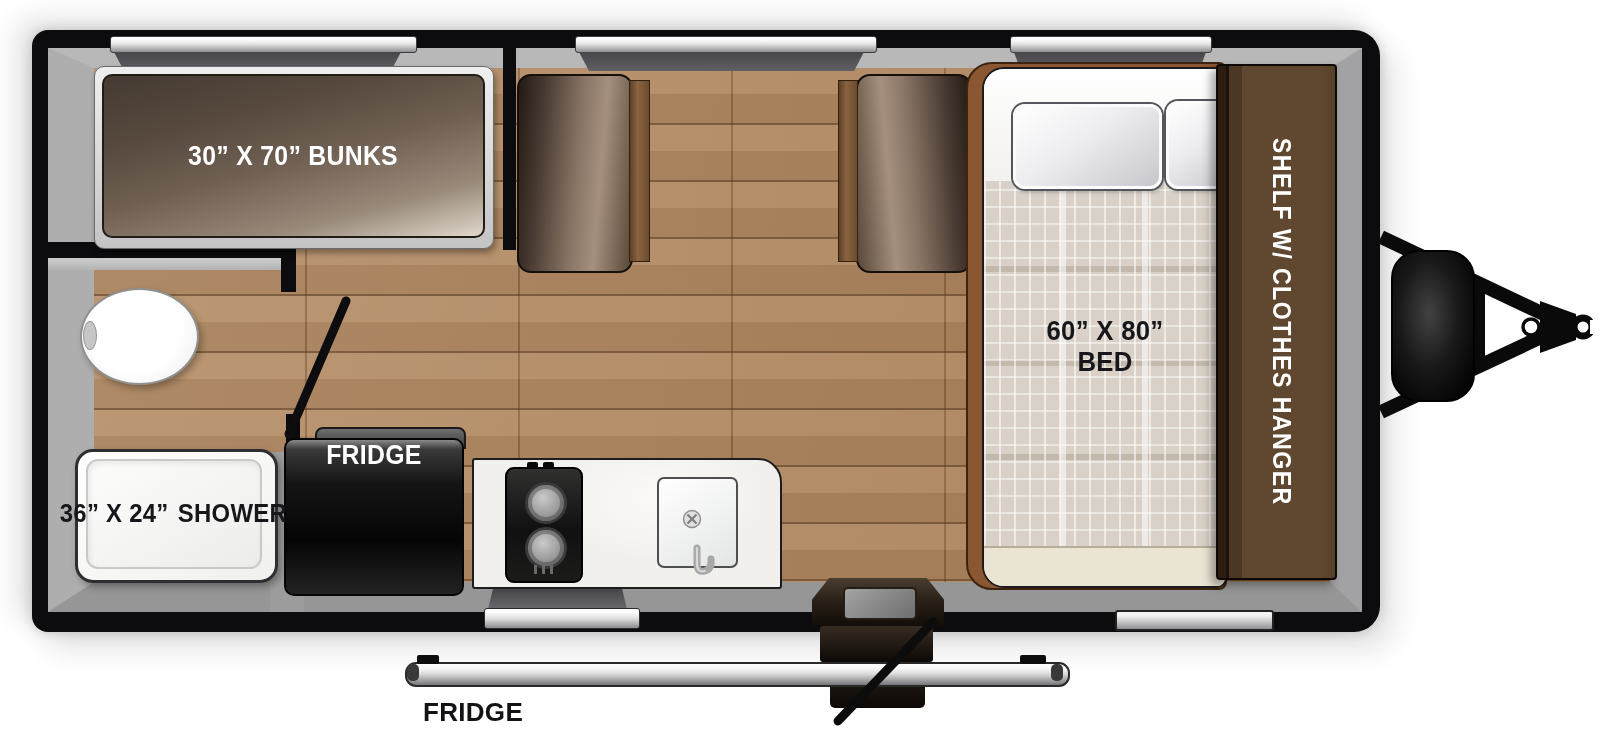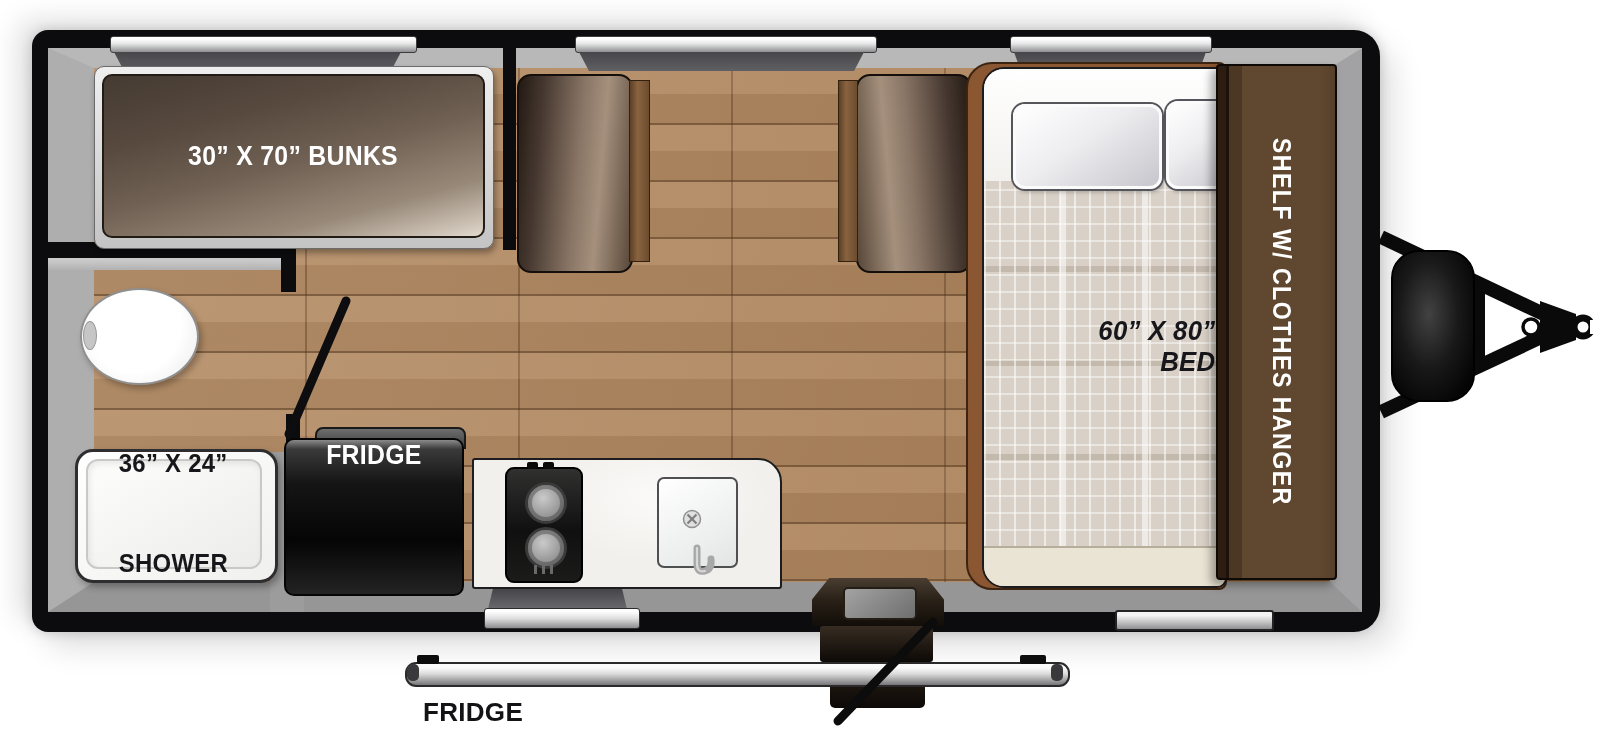--- a/index.html
+++ b/index.html
@@ -67,21 +67,21 @@
   #bed{left:982px;top:67px;width:241px;height:517px;border-radius:22px 10px 10px 22px;border:2px solid #1c1c1e;
        overflow:hidden;background:#d9d1c7;}
   #bed>div{position:absolute;}
   #bed-head{left:0;top:0;right:0;height:112px;background:linear-gradient(180deg,#ffffff,#f2f1ee);}
   #bed-plaid{left:0;top:112px;right:0;bottom:38px;background-image:
       repeating-linear-gradient(90deg,rgba(255,255,255,.55) 0 2px,transparent 2px 15px),
       repeating-linear-gradient(90deg,transparent 0 76px,rgba(255,255,255,.55) 76px 82px),
       repeating-linear-gradient(0deg,rgba(255,255,255,.45) 0 2px,transparent 2px 17px),
       repeating-linear-gradient(0deg,transparent 0 88px,rgba(173,162,146,.5) 88px 94px);}
   #bed-foot{left:0;right:0;bottom:0;height:38px;background:#eae4d4;border-top:2px solid rgba(140,128,108,.55);}
-  #bed-label{left:1px;right:0;top:246px;text-align:right;line-height:31px;font-style:italic;}
+  #bed-label{left:1px;right:0;top:246px;text-align:center;line-height:31px;}
   #bed-label .lbl{display:block;color:#17171b;font-size:28px;}
   .pillow{border-radius:12px;background:linear-gradient(145deg,#ffffff 0%,#ededf0 45%,#c6c6cc 100%);
           border:3px solid #fbfbfc;box-shadow:0 0 0 2px #55555c,2px 3px 4px rgba(0,0,0,.25);}
   #pillow-1{left:1013px;top:104px;width:143px;height:79px;}
   #pillow-2{left:1166px;top:101px;width:71px;height:82px;}
   
   #shelf{left:1216px;top:64px;width:117px;height:512px;border-radius:4px;border:2px solid #0e0905;
          background:linear-gradient(90deg,#2c1d10 0 8px,#1c1209 8px 11px,#4b3724 11px 24px,#604830 24px 86%,#57402a 100%);
          box-shadow:-5px 5px 10px rgba(0,0,0,.35);display:flex;align-items:center;justify-content:center;}
   #shelf .lbl{writing-mode:vertical-rl;color:#fff;font-size:25px;letter-spacing:1.5px;
@@ -106,22 +106,22 @@
                background:linear-gradient(180deg,#6e6e6e,#3f3f3f);border:2px solid #1a1a1a;}
   #fridge{left:284px;top:438px;width:176px;height:154px;border-radius:10px;border:2.5px solid #050506;
           background:linear-gradient(180deg,#8a8a8a 0%,#3a3a3a 6%,#151515 28%,#050505 65%,#232323 100%);
           display:flex;justify-content:center;}
   #fridge .lbl{color:#fff;font-size:27px;}
   
   #shower{left:75px;top:449px;width:197px;height:128px;border-radius:18px;border:3px solid #2e2e30;
           background:linear-gradient(150deg,#ffffff,#f0f0ee);box-shadow:3px 4px 7px rgba(0,0,0,.3);}
   #shower-tray{left:86px;top:459px;width:172px;height:106px;border-radius:12px;border:2px solid #c9c9c7;
                background:linear-gradient(150deg,#fdfdfc,#ececea);box-shadow:inset 2px 3px 6px rgba(0,0,0,.08);}
-  #shower-label{left:75px;top:449px;width:197px;height:128px;display:flex;flex-direction:column;
-                align-items:center;justify-content:space-between;line-height:28px;}
+  #shower-label{left:75px;top:449px;width:197px;height:128px;display:flex;flex-direction:row;
+                align-items:center;justify-content:center;line-height:28px;}
   #shower-label .lbl{color:#17171b;font-size:26px;display:block;}
   #toilet{left:80px;top:288px;width:115px;height:93px;border-radius:50%;border:2px solid #8f8f8f;
           background:radial-gradient(circle at 45% 38%,#ffffff 55%,#e8e8e8);box-shadow:3px 4px 6px rgba(0,0,0,.28);}
   #toilet-hinge{left:83px;top:321px;width:12px;height:27px;border-radius:50%;background:#c6c6c6;border:1px solid #979797;}
   
   #door-platform{left:812px;top:578px;width:132px;height:48px;
                  background:linear-gradient(180deg,#4a3e31 0%,#2a2118 45%,#120d08 100%);
                  clip-path:polygon(13% 0,87% 0,100% 45%,100% 100%,0 100%,0 45%);}
   #door-pad{left:843px;top:587px;width:70px;height:29px;border-radius:5px;
             background:linear-gradient(140deg,#a3a3a3,#6e6e6e);border:2px solid #231d16;}

